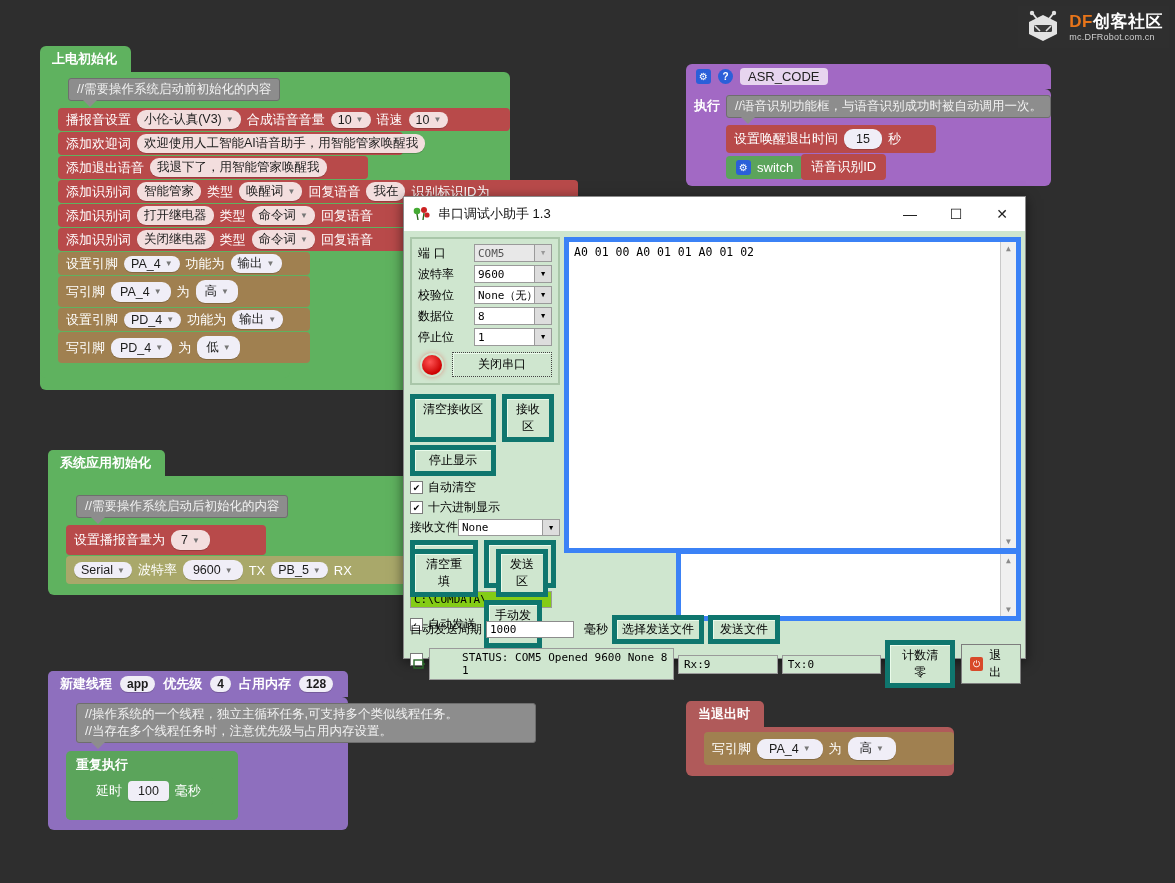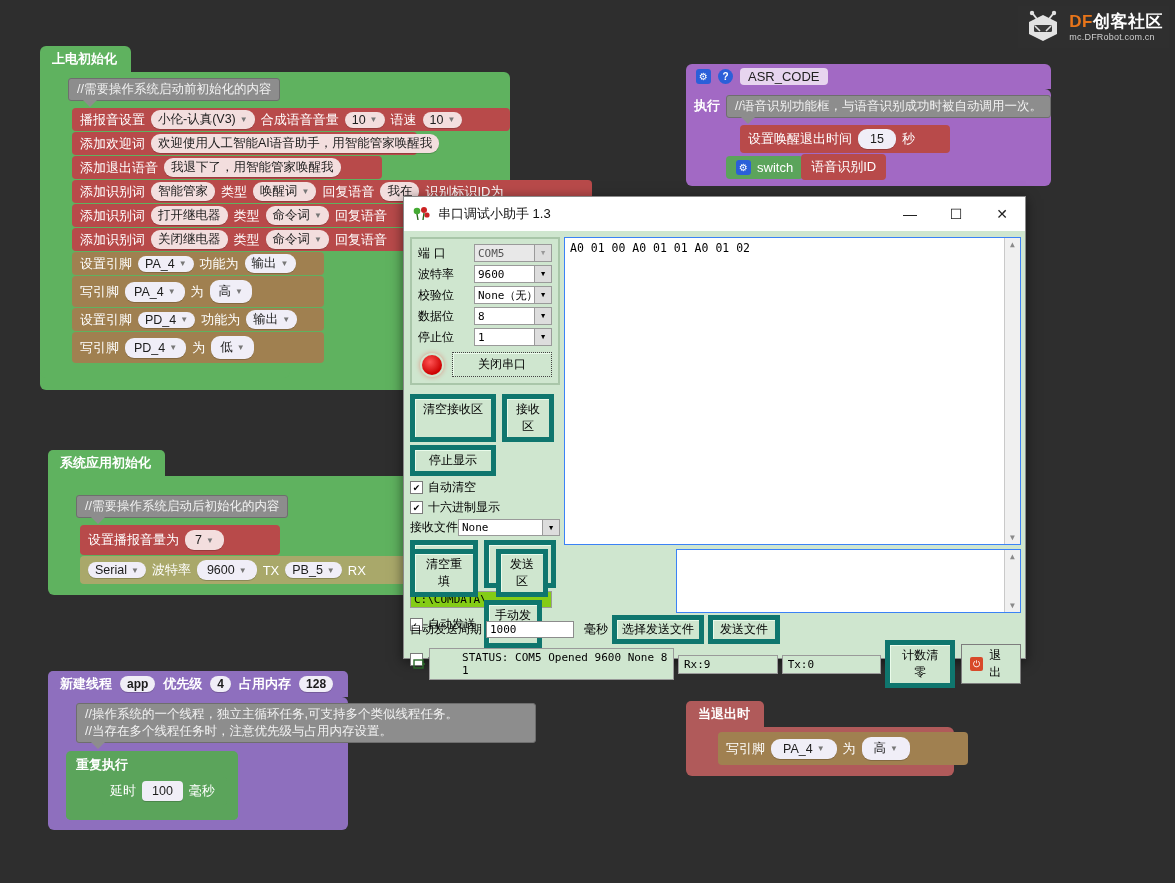--- a/index.html
+++ b/index.html
@@ -26,21 +26,21 @@
   .hat{
     display:inline-block;padding:4px 14px 4px 12px;
     font-size:13px;color:#fff;font-weight:bold;
     border-radius:5px 5px 0 0;
     position:relative;
   }
   .rows{margin-left:18px;}
 
   .row{
     display:flex;align-items:center;gap:6px;
-    padding:2px 8px;margin:0 0 1px 14px;
+    padding:2px 8px;margin:0 0 1px 0;
     font-size:13px;color:#fff;
     border-radius:4px;
     white-space:nowrap;
     box-sizing:border-box;
     position:relative;
   }
   .row.red{background:#b84a4a;}
   .row.brown{background:#a08050;}
   .row.olive{background:#a9a86a;}
   .row.green{background:#5ba45b;}
@@ -141,21 +141,21 @@
     box-shadow:inset 1px 1px 0 #eafbea;
   }
   .btn.dotted{border:1px dotted #444;}
   .chk{display:flex;align-items:center;gap:5px;font-size:12px;color:#000;margin:3px 0;
        font-family:"DejaVu Sans","Liberation Sans",sans-serif;}
   .box{width:11px;height:11px;border:1px solid #7a7a7a;background:#fff;display:inline-flex;
        align-items:center;justify-content:center;font-size:9px;color:#000;}
   .led{width:20px;height:20px;border-radius:50%;background:radial-gradient(circle at 40% 35%,#ff5555,#cc0000 70%);
        box-shadow:0 0 0 2px #cfe6cf,0 0 5px 2px rgba(255,0,0,.35);}
 
-  .txtarea{background:#fff;border:1px solid #3b82f6;position:relative;overflow:hidden;}
+  .txtarea{background:#fff;border:5px solid #3b82f6;position:relative;overflow:hidden;}
   .txtarea .content{font-family:"DejaVu Sans Mono","Liberation Mono",monospace;
                     font-size:11.5px;color:#000;padding:3px 5px;white-space:pre;}
   .vscroll{position:absolute;right:0;top:0;bottom:0;width:15px;background:#f0f0f0;
            border-left:1px solid #c9c9c9;display:flex;flex-direction:column;justify-content:space-between;}
   .vscroll .ar{height:13px;display:flex;align-items:center;justify-content:center;font-size:8px;color:#8a8a8a;}
 
   .statusbar{display:flex;align-items:center;gap:0;}
   .statfield{border:1px solid #9a9a9a;background:#cfe6cf;font-size:11px;color:#000;
              padding:2px 5px;box-sizing:border-box;
              font-family:"DejaVu Sans Mono","Liberation Mono",monospace;}

